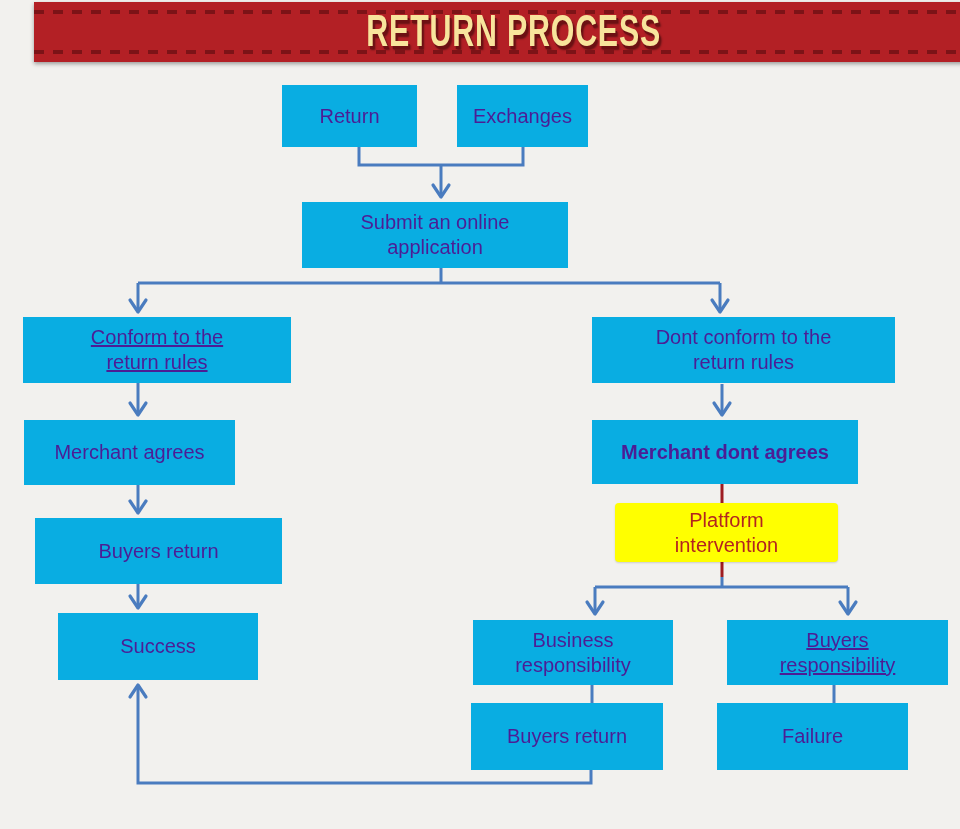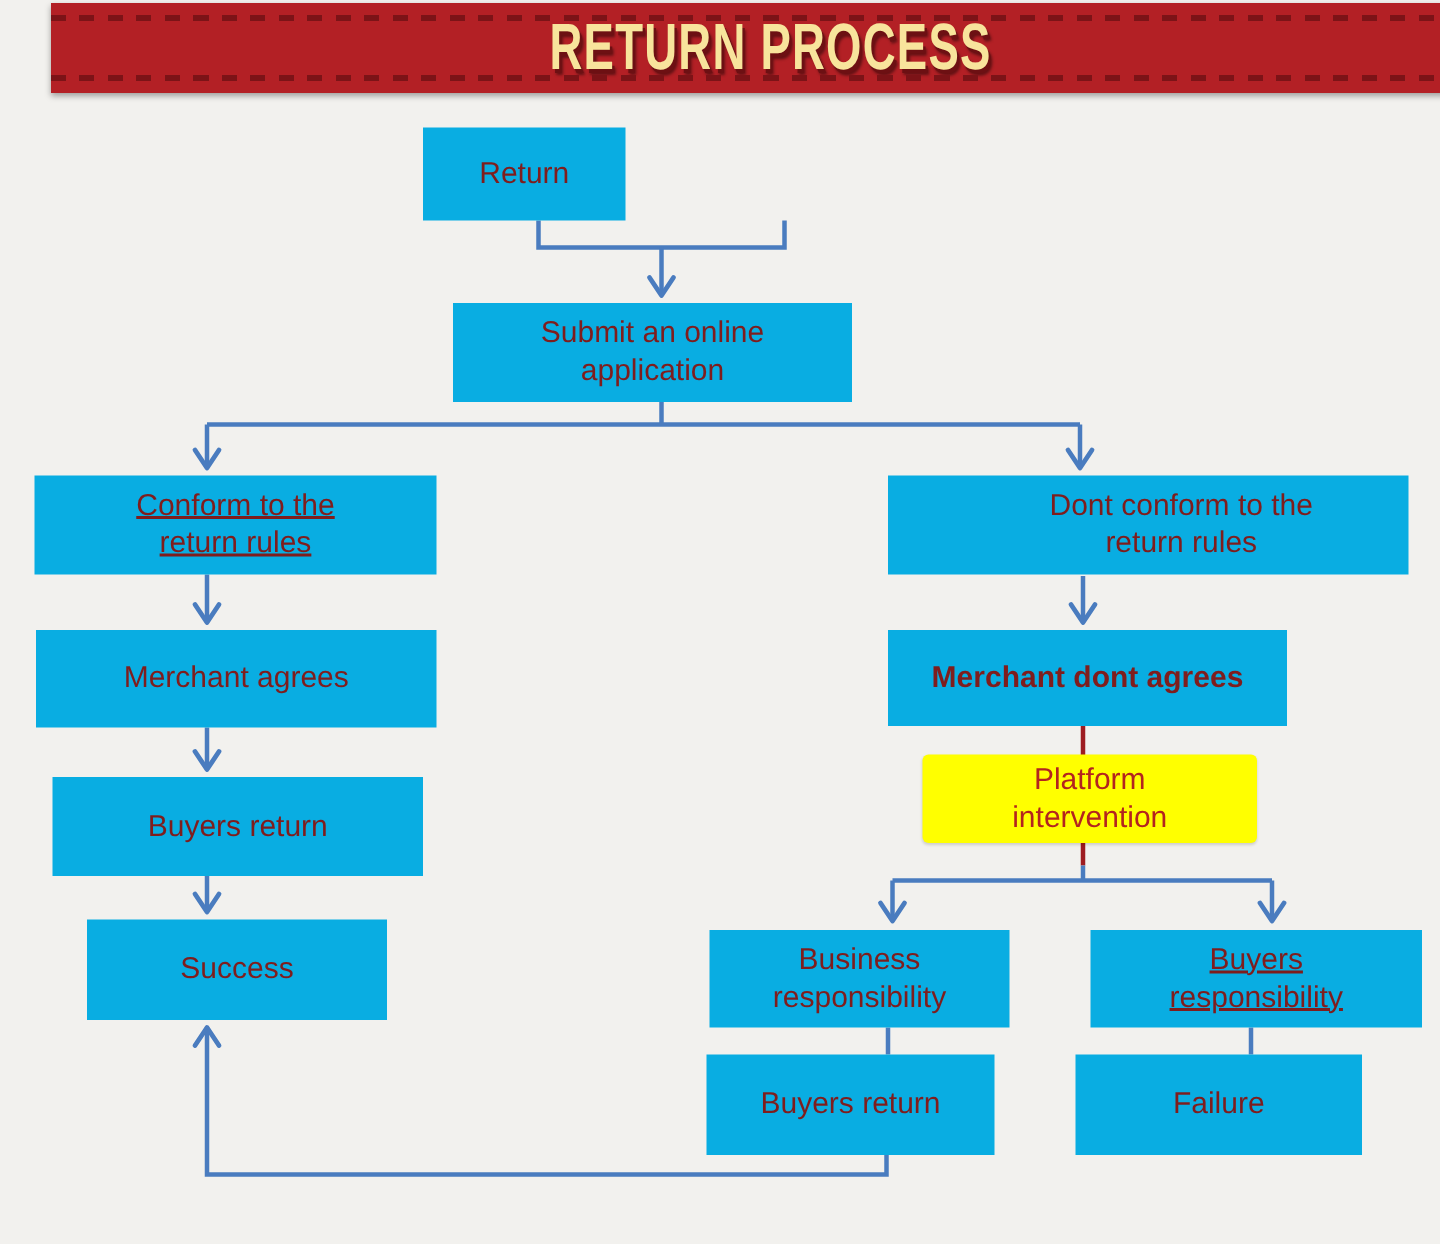--- a/index.html
+++ b/index.html
@@ -34,36 +34,36 @@
   }
 
   
   svg.wires{position:absolute;left:0;top:0;z-index:1;}
   .wire{stroke:#4a7cbf;stroke-width:3;fill:none;stroke-linejoin:miter;}
   .wire-red{stroke:#9e1c21;stroke-width:3;fill:none;}
 
   
   .node{
     position:absolute;z-index:2;
-    background:#09ade2;color:#7f1d1d;
+    background:#09ade2;color:#4c1d95;
     display:flex;align-items:center;justify-content:center;
     text-align:center;font-size:20px;line-height:1.25;
     white-space:pre-line;
   }
   .node-yellow{
     background:#ffff00;color:#b3241f;border-radius:4px;
     box-shadow:0 1px 2px rgba(0,0,0,.15);
   }
 
   #n-return            {left:282px;top:85px; width:135px;height:62px;}
   #n-exchanges         {left:457px;top:85px; width:131px;height:62px;}
   #n-submit            {left:302px;top:202px;width:266px;height:66px;text-align:center;}
   #n-conform           {left:23px; top:317px;width:268px;height:66px;text-decoration:underline;}
-  #n-dontconform       {left:592px;top:317px;width:303px;height:66px;padding-left:44px;}
-  #n-merchant-agrees   {left:24px; top:420px;width:267px;height:65px;}
+  #n-dontconform       {left:592px;top:317px;width:303px;height:66px;}
+  #n-merchant-agrees   {left:24px; top:420px;width:211px;height:65px;}
   #n-merchant-dont     {left:592px;top:420px;width:266px;height:64px;font-weight:bold;}
   #n-platform          {left:615px;top:503px;width:223px;height:59px;}
   #n-buyers-return-1   {left:35px; top:518px;width:247px;height:66px;}
   #n-success           {left:58px; top:613px;width:200px;height:67px;}
   #n-business-resp     {left:473px;top:620px;width:200px;height:65px;}
   #n-buyers-resp       {left:727px;top:620px;width:221px;height:65px;text-decoration:underline;}
   #n-buyers-return-2   {left:471px;top:703px;width:192px;height:67px;}
   #n-failure           {left:717px;top:703px;width:191px;height:67px;}
 </style>
 </head>
@@ -101,20 +101,21 @@
     <path class="wire" d="M595,587 L595,614" marker-end="url(#arw)"></path>
     <path class="wire" d="M848,587 L848,614" marker-end="url(#arw)"></path>
     <path class="wire" d="M592,685 L592,703"></path>
     <path class="wire" d="M834,685 L834,703"></path>
 
     <path class="wire" d="M591,770 L591,783 L138,783 L138,685" marker-end="url(#arw)"></path>
   </svg>
 
   <div class="node" id="n-return">Return</div>
 
+  <div class="node" id="n-exchanges">Exchanges</div>
 
   <div class="node" id="n-submit">Submit an online
 application</div>
 
   <div class="node" id="n-conform">Conform to the
 return rules</div>
 
   <div class="node" id="n-dontconform">Dont conform to the
 return rules</div>
 

